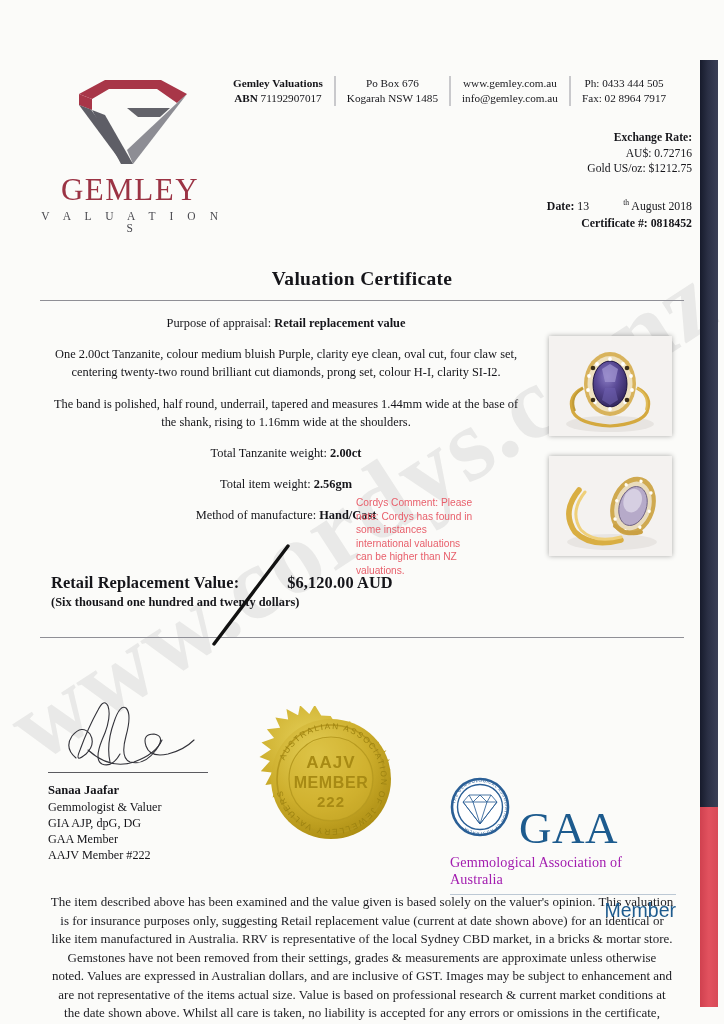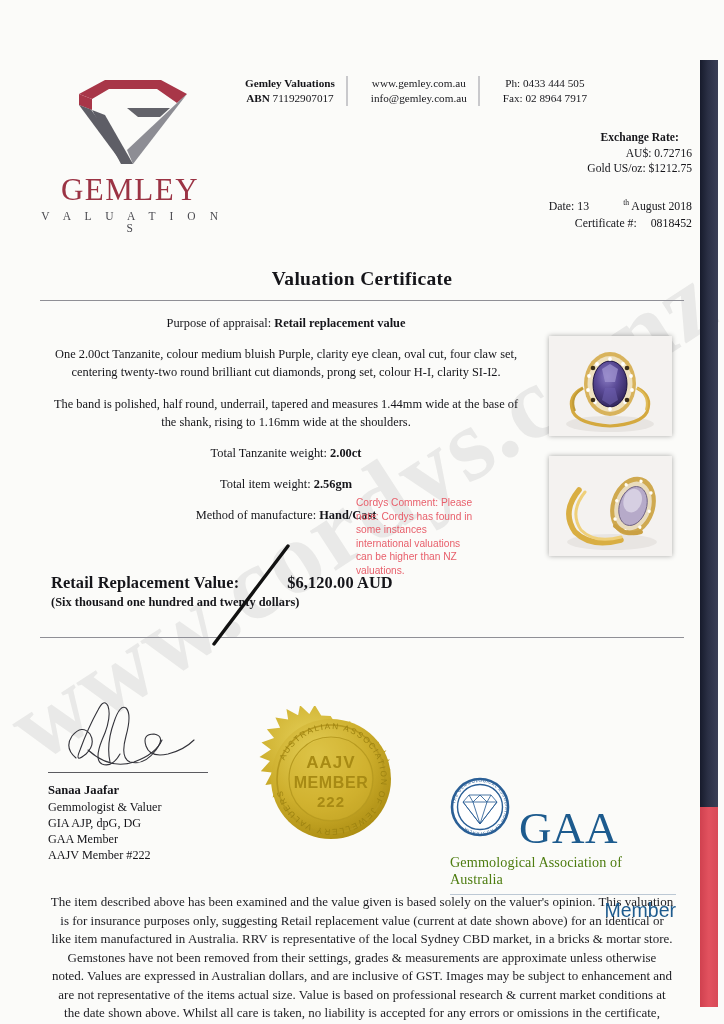--- a/index.html
+++ b/index.html
@@ -56,34 +56,34 @@
     color: #4a4a50; margin-top: 5px; padding-left: 5px;
   }
 
   #contact-bar {
     position: absolute; left: 222px; top: 76px;
     display: flex; align-items: stretch;
     font-size: 11.2px; line-height: 1.32;
   }
   .contact-col { padding: 0 11px; text-align: center; white-space: nowrap; }
   .contact-col + .contact-col { border-left: 2px solid #c9c9cc; }
-  .contact-col .ln { display: block; margin-left: 12px; }
+  .contact-col .ln { display: block; }
   .bold { font-weight: 700; }
 
   #exchange {
     position: absolute; right: 32px; top: 130px;
     text-align: right; font-size: 11.6px; line-height: 1.35;
   }
-  #exchange .title { font-weight: 700; text-align: center; }
+  #exchange .title { font-weight: 700; }
 
   #datebox {
     position: absolute; right: 32px; top: 198px;
     text-align: right; font-size: 11.8px; line-height: 1.42;
   }
-  #datebox .lbl { font-weight: 400; margin-left: 11px; }
+  #datebox .lbl { font-weight: 700; }
   #datebox sup { font-size: 7.6px; vertical-align: super; margin-left: 34px; }
 
   
   #doc-title {
     position: absolute; left: 0; top: 268px; width: 724px;
     text-align: center;
     font-size: 19.5px; font-weight: 700;
     letter-spacing: 0.3px;
     z-index: 6;
   }
@@ -154,21 +154,21 @@
   #gaa { position: absolute; left: 450px; top: 762px; width: 226px; height: 118px; z-index: 7; }
   #gaa-row { display: flex; align-items: center; gap: 9px; }
   #gaa-badge { width: 60px; height: 60px; flex: 0 0 60px; }
   #gaa-text {
     font-family: "Liberation Serif", serif;
     font-size: 45px; font-weight: 400; color: #1d5b8e;
     letter-spacing: 0.5px; line-height: 1; margin-top: 44px;
   }
   #gaa-full {
     font-family: "Liberation Serif", serif;
-    font-size: 14.2px; color: #4d7c0f; margin-top: 3px; letter-spacing: 0.1px;
+    font-size: 14.2px; color: #a21caf; margin-top: 3px; letter-spacing: 0.1px;
   }
   #gaa-divider { width: 100%; height: 1px; background: #bcc8d4; margin-top: 6px; }
   #gaa-member {
     font-family: "Liberation Sans", sans-serif;
     font-size: 19.5px; color: #1d5b8e; text-align: right; margin-top: 4px;
   }
 
   
   #disclaimer {
     position: absolute; left: 50px; top: 893px; width: 624px;
@@ -199,20 +199,24 @@
         <path d="M14 33 L26 37.5 L64 91 L57 91 Z" fill="#5e5e66"></path>
       </svg>
       <div id="logo-name">GEMLEY</div>
       <div id="logo-sub">V A L U A T I O N S</div>
     </div>
 
     <div id="contact-bar">
       <div class="contact-col">
         <span class="ln bold">Gemley Valuations</span>
         <span class="ln"><b>ABN</b> <span>71192907017</span></span>
+      </div>
+      <div class="contact-col">
+        <span class="ln">Po Box 676</span>
+        <span class="ln">Kogarah NSW 1485</span>
       </div>
       <div class="contact-col">
         <span class="ln">www.gemley.com.au</span>
         <span class="ln">info@gemley.com.au</span>
       </div>
       <div class="contact-col">
         <span class="ln">Ph: 0433 444 505</span>
         <span class="ln">Fax: 02 8964 7917</span>
       </div>
     </div>

